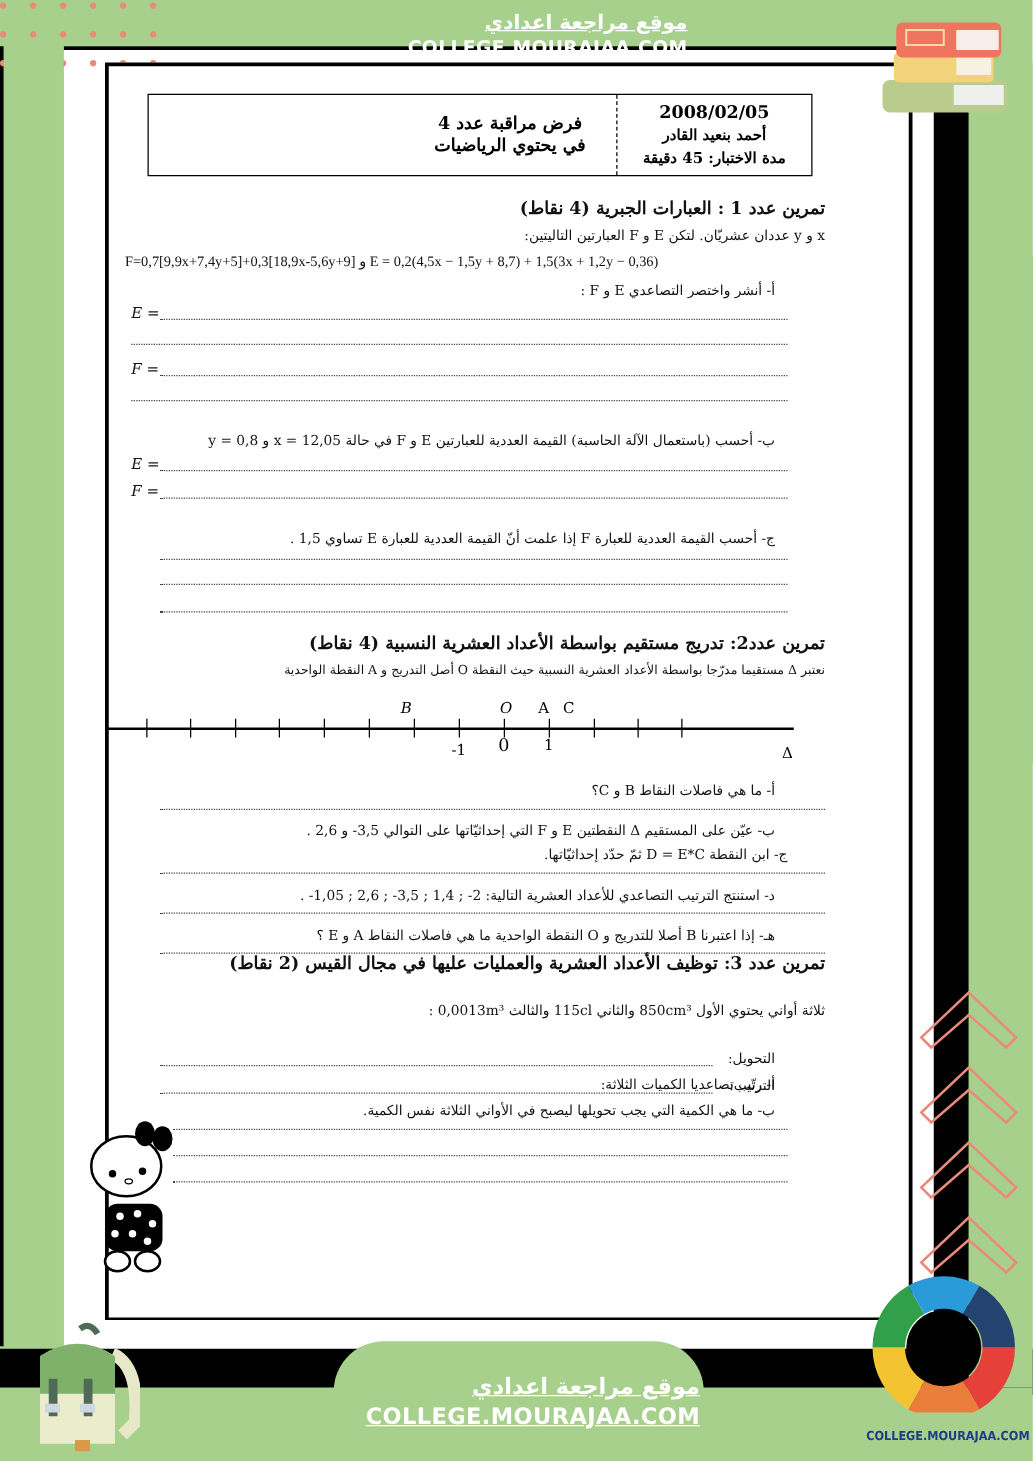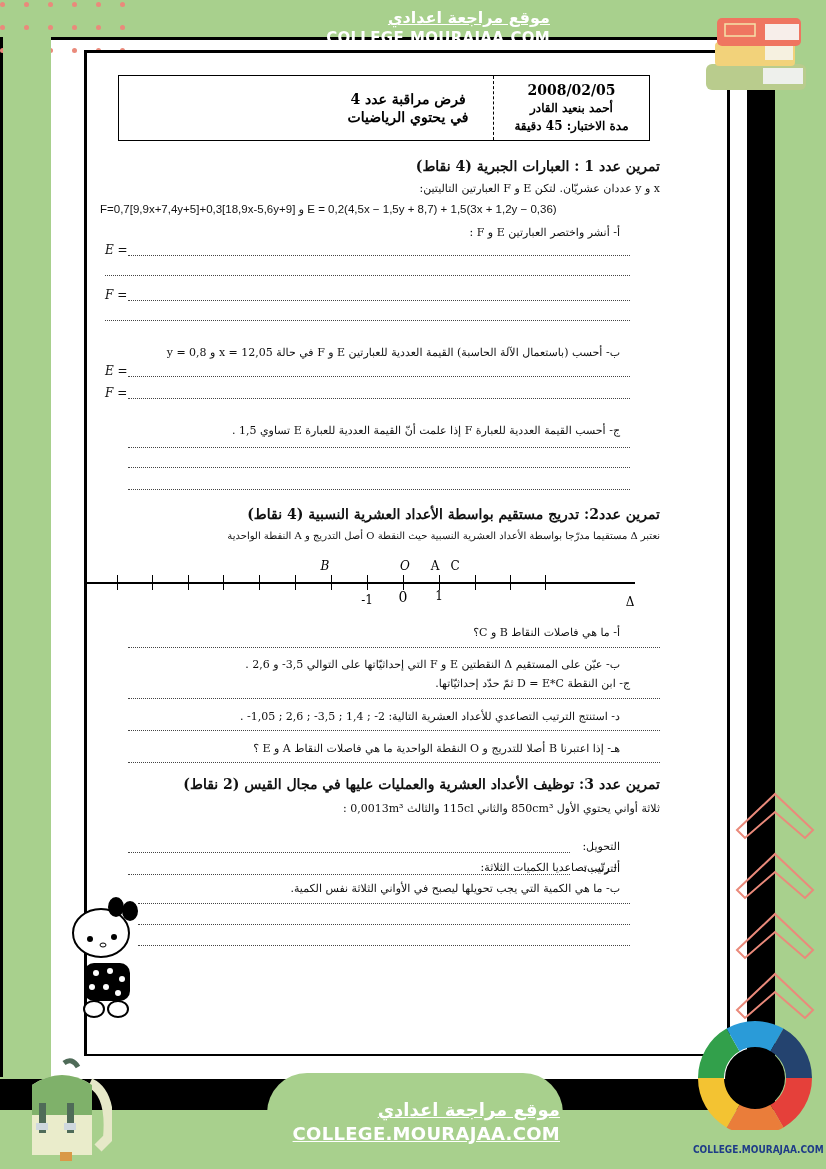--- a/index.html
+++ b/index.html
@@ -27,21 +27,21 @@
   .c-right { width:155px; }
   .c-mid { width:170px; font-size:14px; }
   .c-left { width:205px; }
   .c-right .date { font-size:14px; }
 
   .content { position:absolute; left:100px; top:150px; width:560px; direction:rtl; font-family:"DejaVu Serif", serif; font-size:11px; color:#111; }
   .line { position:absolute; right:0; white-space:nowrap;text-align:center; }
   .title { font-weight:bold; font-size:14px; }
   .dotline { position:absolute; left:28px; right:30px; height:0; border-bottom:1.5px dotted #444; }
   .label-ltr { position:absolute; left:5px; direction:ltr; font-style:italic; font-size:12px; }
-  .math { direction:ltr; unicode-bidi:embed; font-family:Liberation Sans, sans-serif; }
+  .math { direction:ltr; unicode-bidi:embed; font-family:Liberation Serif, serif; }
 
   .numline { position:absolute; left:85px; top:575px; width:550px; height:40px; }
   .numline .axis { position:absolute; left:0; right:0; top:7px; height:2px; background:#000; }
   .numline .tick { position:absolute; top:0; width:1px; height:15px; background:#000; }
   .numline .lbl { position:absolute; font-family:"DejaVu Serif", serif; font-size:12px; color:#000; transform:translateX(-50%); }
 
   .deco { position:absolute; }
 </style>
 </head>
 <body>
@@ -95,21 +95,21 @@
 
 <div class="content">
 
   <div class="line title" style="top:8px">تمرين عدد 1 : العبارات الجبرية (4 نقاط)</div>
   <div class="line" style="top:32px">x و y عددان عشريّان. لتكن E و F العبارتين التاليتين:</div>
   <div class="line math" style="top:52px;left:0;right:auto;font-size:11.5px">
     <span>F=0,7[9,9x+7,4y+5]+0,3[18,9x-5,6y+9]</span>
     <span>و</span>
     <span>E = 0,2(4,5x − 1,5y + 8,7) + 1,5(3x + 1,2y − 0,36)</span>
   </div>
-  <div class="line" style="top:76px;right:40px">أ- أنشر واختصر العبارتين E و F :</div>
+  <div class="line" style="top:76px;right:40px">أ- أنشر واختصر التصاعدي E و F :</div>
   <div class="label-ltr" style="top:93px">E =</div>
   <div class="dotline" style="top:105px"></div>
   <div class="dotline" style="top:125px;left:5px"></div>
   <div class="label-ltr" style="top:138px">F =</div>
   <div class="dotline" style="top:150px"></div>
   <div class="dotline" style="top:170px;left:5px"></div>
 
   <div class="line" style="top:196px;right:40px">ب- أحسب (باستعمال الآلة الحاسبة) القيمة العددية للعبارتين E و F في حالة x = 12,05 و y = 0,8</div>
   <div class="label-ltr" style="top:214px">E =</div>
   <div class="dotline" style="top:226px"></div>
@@ -127,21 +127,21 @@
   <div class="line" style="top:476px;right:40px">أ- ما هي فاصلات النقاط B و C؟</div>
   <div class="dotline" style="top:497px;left:28px;right:0"></div>
   <div class="line" style="top:508px;right:40px">ب- عيّن على المستقيم Δ النقطتين E و F التي إحداثيّاتها على التوالي 3,5- و 2,6 .</div>
   <div class="line" style="top:527px;right:30px">ج- ابن النقطة D = E*C ثمّ حدّد إحداثيّاتها.</div>
   <div class="dotline" style="top:548px;left:28px;right:0"></div>
   <div class="line" style="top:560px;right:40px">د- استنتج الترتيب التصاعدي للأعداد العشرية التالية: 2- ; 1,4 ; 3,5- ; 2,6 ; 1,05- .</div>
   <div class="dotline" style="top:580px;left:28px;right:0"></div>
   <div class="line" style="top:592px;right:40px">هـ- إذا اعتبرنا B أصلا للتدريج و O النقطة الواحدية ما هي فاصلات النقاط A و E ؟</div>
   <div class="dotline" style="top:612px;left:28px;right:0"></div>
 
-  <div class="line title" style="top:626px">تمرين عدد 3: توظيف الأعداد العشرية والعمليات عليها في مجال القيس (2 نقاط)</div>
+  <div class="line title" style="top:612px">تمرين عدد 3: توظيف الأعداد العشرية والعمليات عليها في مجال القيس (2 نقاط)</div>
   <div class="line" style="top:652px">ثلاثة أواني يحتوي الأول 850cm³ والثاني 115cl والثالث 0,0013m³ :</div>
   <div class="line" style="top:711px;right:40px">أ- رتّب تصاعديا الكميات الثلاثة:</div>
   <div class="line" style="top:690px;right:40px">التحويل:</div>
   <div class="dotline" style="top:702px;left:28px;right:90px"></div>
   <div class="line" style="top:712px;right:40px">الترتيب:</div>
   <div class="dotline" style="top:724px;left:28px;right:90px"></div>
   <div class="line" style="top:732px;right:40px">ب- ما هي الكمية التي يجب تحويلها ليصبح في الأواني الثلاثة نفس الكمية.</div>
   <div class="dotline" style="top:753px;left:38px;right:30px"></div>
   <div class="dotline" style="top:774px;left:38px;right:30px"></div>
   <div class="dotline" style="top:795px;left:38px;right:30px"></div>

